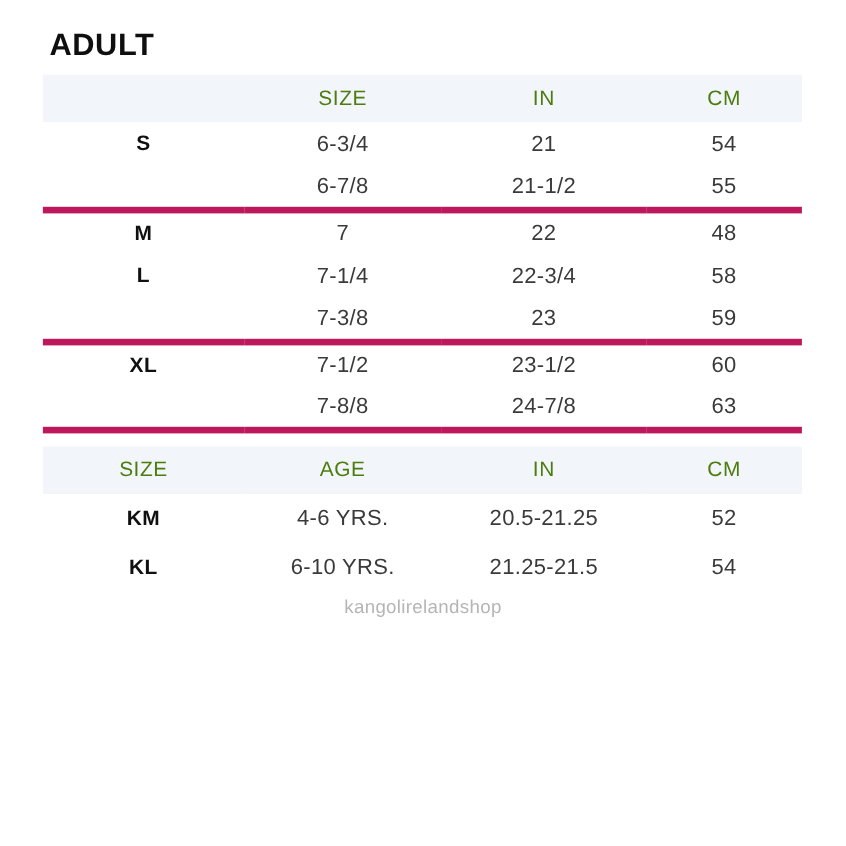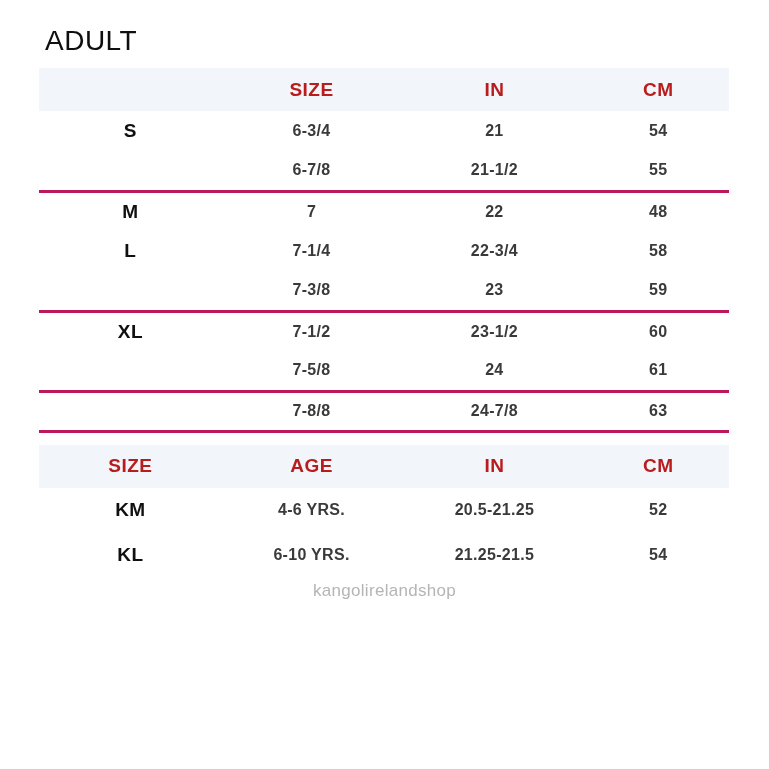--- a/index.html
+++ b/index.html
@@ -15,64 +15,64 @@
     position: relative;
     width: 769px;
     height: 769px;
     background: #ffffff;
   }
   .section-title {
     margin: 0 0 0 45px;
     padding-top: 26px;
     font-size: 28px;
     line-height: 30px;
-    font-weight: 400;
+    font-weight: 700;
     letter-spacing: 0.5px;
     color: #0f0f0f;
   }
   .size-table {
     width: 690px;
     margin: 12px 0 0 39px;
     border-collapse: collapse;
     table-layout: fixed;
   }
   .size-table col.c1 { width: 26.5%; }
   .size-table col.c2 { width: 26.0%; }
   .size-table col.c3 { width: 27.0%; }
   .size-table col.c4 { width: 20.5%; }
   .size-table thead th {
     background: #f2f5f9;
     height: 43px;
     font-size: 19px;
-    font-weight: 700;
+    font-weight: 400;
     letter-spacing: 0.5px;
-    color: #b91c1c;
+    color: #4d7c0f;
     text-align: center;
     vertical-align: middle;
     padding: 0;
   }
   .size-table tbody td {
     height: 40px;
-    font-size: 16px;
-    font-weight: 700;
+    font-size: 20px;
+    font-weight: 400;
     color: #3a3a3a;
     letter-spacing: 0.3px;
     text-align: center;
     vertical-align: middle;
     padding: 0;
   }
   .kids .size-table tbody td { height: 45px; }
   .size-table tbody td.row-label {
     font-size: 19px;
     font-weight: 700;
     color: #101010;
     letter-spacing: 0.5px;
   }
   .size-table tbody tr.divider td {
-    border-bottom: 3px solid #be185d;
+    border-bottom: 6px solid #be185d;
   }
   .watermark {
     margin-top: 3px;
     width: 769px;
     text-align: center;
     font-size: 17px;
     font-weight: 400;
     color: #b5b5b5;
     letter-spacing: 0.3px;
   }
@@ -132,26 +132,20 @@
           <td>59</td>
         </tr>
         <tr>
           <td class="row-label">XL</td>
           <td>7-1/2</td>
           <td>23-1/2</td>
           <td>60</td>
         </tr>
         <tr class="divider">
           <td class="row-label"></td>
-          <td>7-5/8</td>
-          <td>24</td>
-          <td>61</td>
-        </tr>
-        <tr class="divider">
-          <td class="row-label"></td>
           <td>7-8/8</td>
           <td>24-7/8</td>
           <td>63</td>
         </tr>
       </tbody>
     </table>
   </div>
 
 
   <div class="kids">

